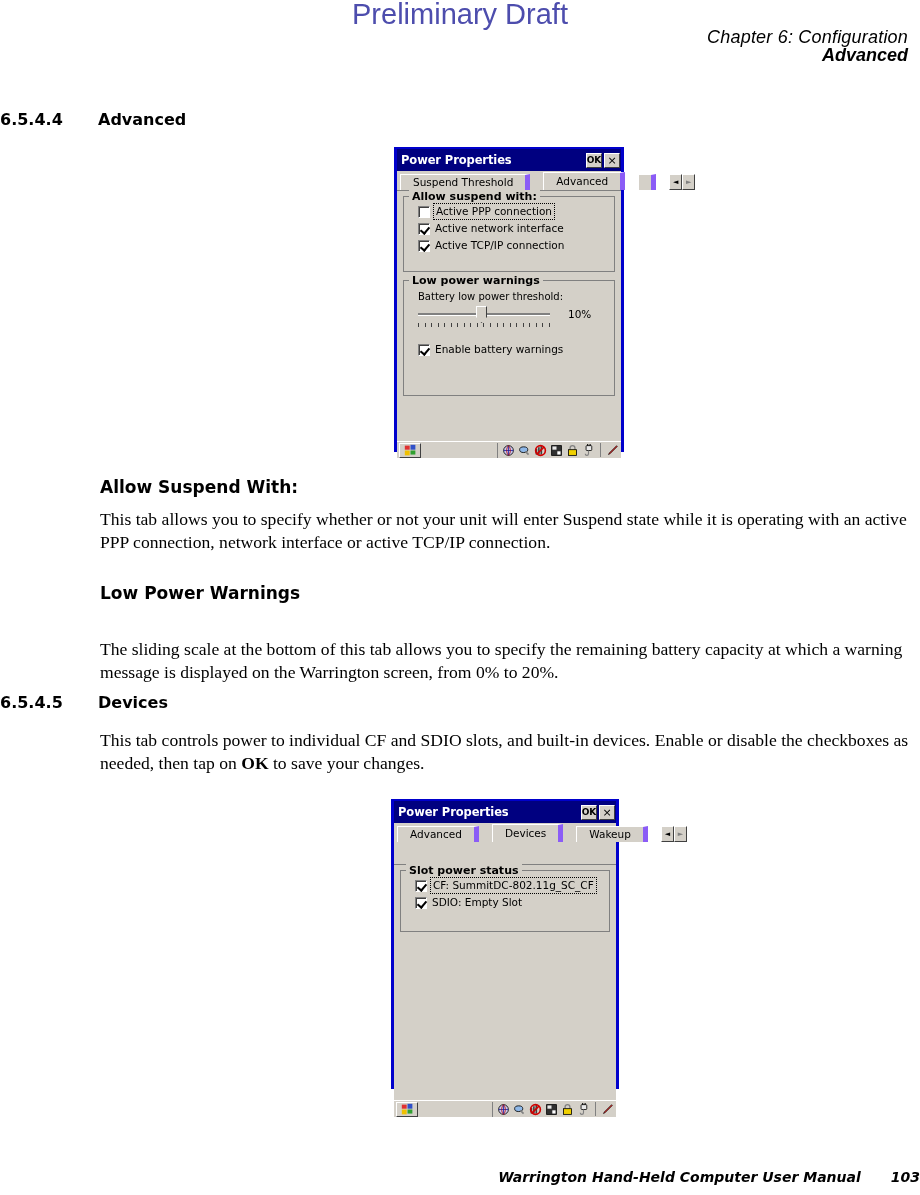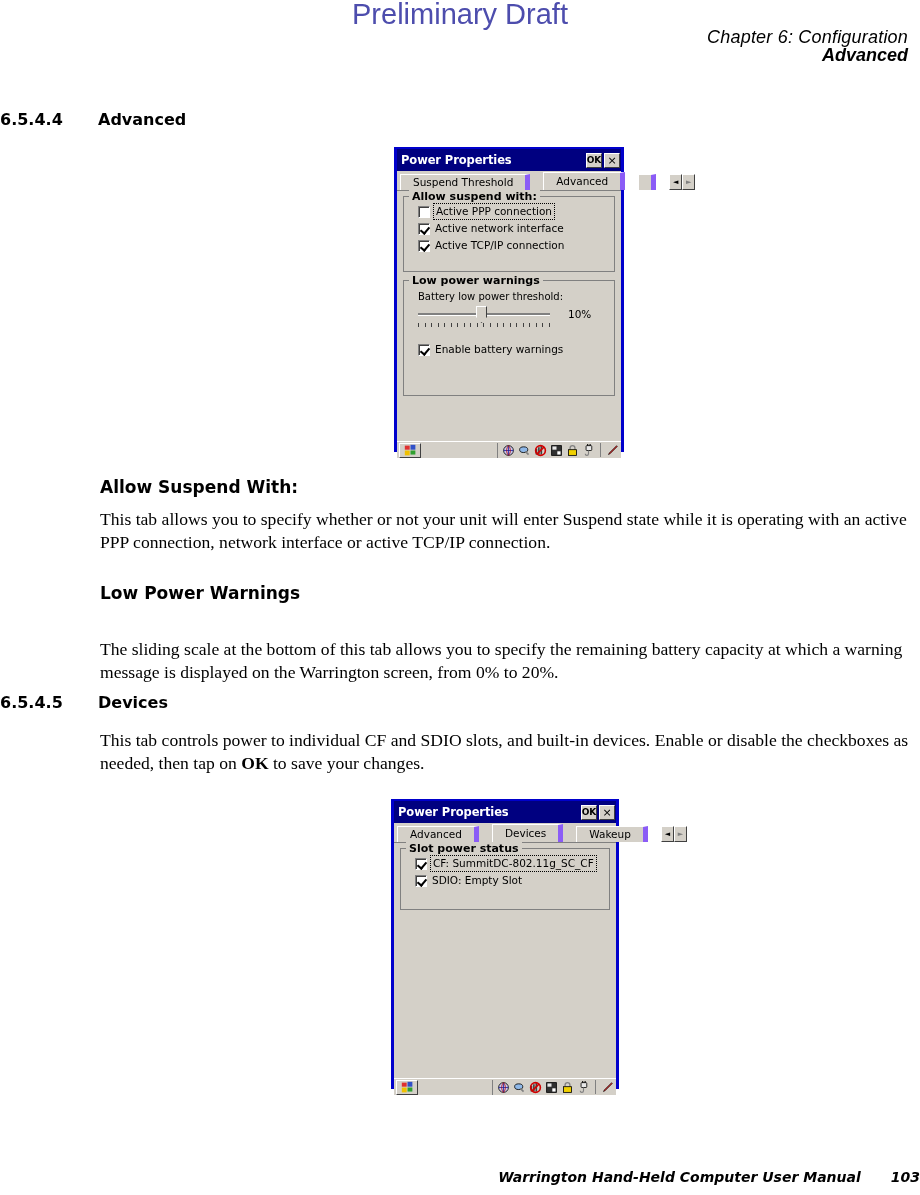--- a/index.html
+++ b/index.html
@@ -503,21 +503,21 @@
     <div class="tabstrip">
       <div class="tab">Advanced</div>
       <div class="tab sel">Devices</div>
       <div class="tab">Wakeup</div>
       <div class="spin">
         <div class="spin-btn">◄</div>
         <div class="spin-btn dim">►</div>
       </div>
     </div>
 
-    <div class="client" style="height:236px;">
+    <div class="client" style="height:236px;margin-top:22px;">
 
       <div class="group" style="height:62px;">
         <div class="glabel">Slot power status</div>
         <div class="cbrow">
           <span class="cbox checked"></span>
           <span class="cblabel focus-dots">CF: SummitDC-802.11g_SC_CF</span>
         </div>
         <div class="cbrow" style="margin-bottom:0">
           <span class="cbox checked"></span>
           <span class="cblabel">SDIO: Empty Slot</span>

